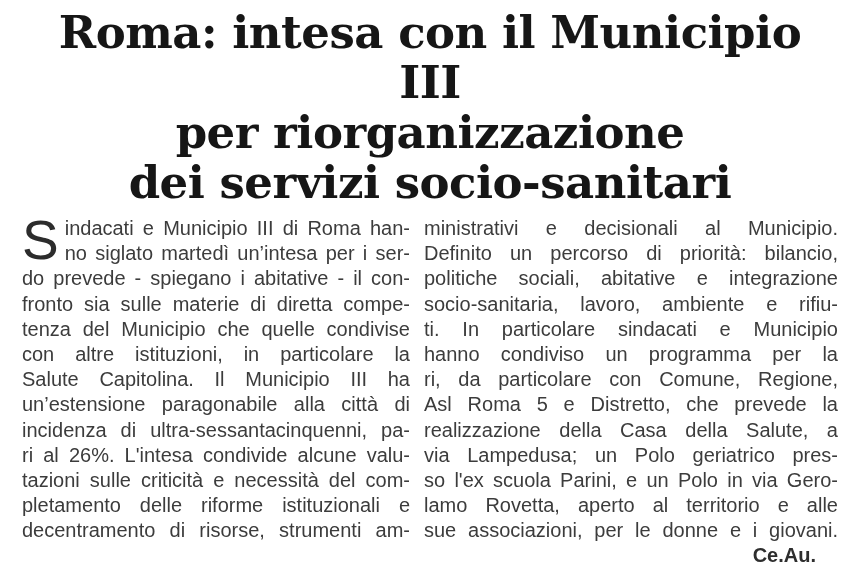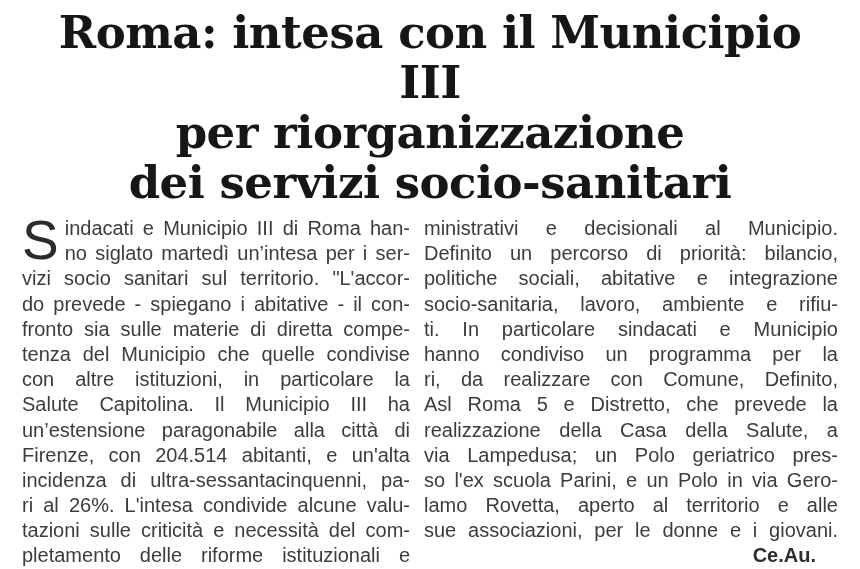--- a/index.html
+++ b/index.html
@@ -72,43 +72,41 @@
     <span class="hl-line">per riorganizzazione</span>
     <span class="hl-line">dei servizi socio-sanitari</span>
   </h1>
 
   <div class="columns">
 
     <div class="col col-left">
       <span class="dropcap">S</span>
       <div class="bline">indacati e Municipio III di Roma han-</div>
       <div class="bline">no siglato martedì un’intesa per i ser-</div>
-      <div class="bline">vizi socio sanitari sul territorio. "L'accor-</div>
       <div class="bline">do prevede - spiegano i abitative - il con-</div>
       <div class="bline">fronto sia sulle materie di diretta compe-</div>
       <div class="bline">tenza del Municipio che quelle condivise</div>
       <div class="bline">con altre istituzioni, in particolare la</div>
       <div class="bline">Salute Capitolina. Il Municipio III ha</div>
       <div class="bline">un’estensione paragonabile alla città di</div>
-      <div class="bline">Firenze, con 204.514 abitanti, e un'alta</div>
       <div class="bline">incidenza di ultra-sessantacinquenni, pa-</div>
       <div class="bline">ri al 26%. L'intesa condivide alcune valu-</div>
       <div class="bline">tazioni sulle criticità e necessità del com-</div>
       <div class="bline">pletamento delle riforme istituzionali e</div>
       <div class="bline">decentramento di risorse, strumenti am-</div>
     </div>
 
     <div class="col col-right">
       <div class="bline">ministrativi e decisionali al Municipio.</div>
       <div class="bline">Definito un percorso di priorità: bilancio,</div>
       <div class="bline">politiche sociali, abitative e integrazione</div>
       <div class="bline">socio-sanitaria, lavoro, ambiente e rifiu-</div>
       <div class="bline">ti. In particolare sindacati e Municipio</div>
       <div class="bline">hanno condiviso un programma per la</div>
-      <div class="bline">ri, da realizzare con Comune, Definito,</div>
+      <div class="bline">ri, da particolare con Comune, Regione,</div>
       <div class="bline">Asl Roma 5 e Distretto, che prevede la</div>
       <div class="bline">realizzazione della Casa della Salute, a</div>
       <div class="bline">via Lampedusa; un Polo geriatrico pres-</div>
       <div class="bline">so l'ex scuola Parini, e un Polo in via Gero-</div>
       <div class="bline">lamo Rovetta, aperto al territorio e alle</div>
       <div class="bline">sue associazioni, per le donne e i giovani.</div>
       <div class="signature">Ce.Au.</div>
     </div>
 
   </div>

